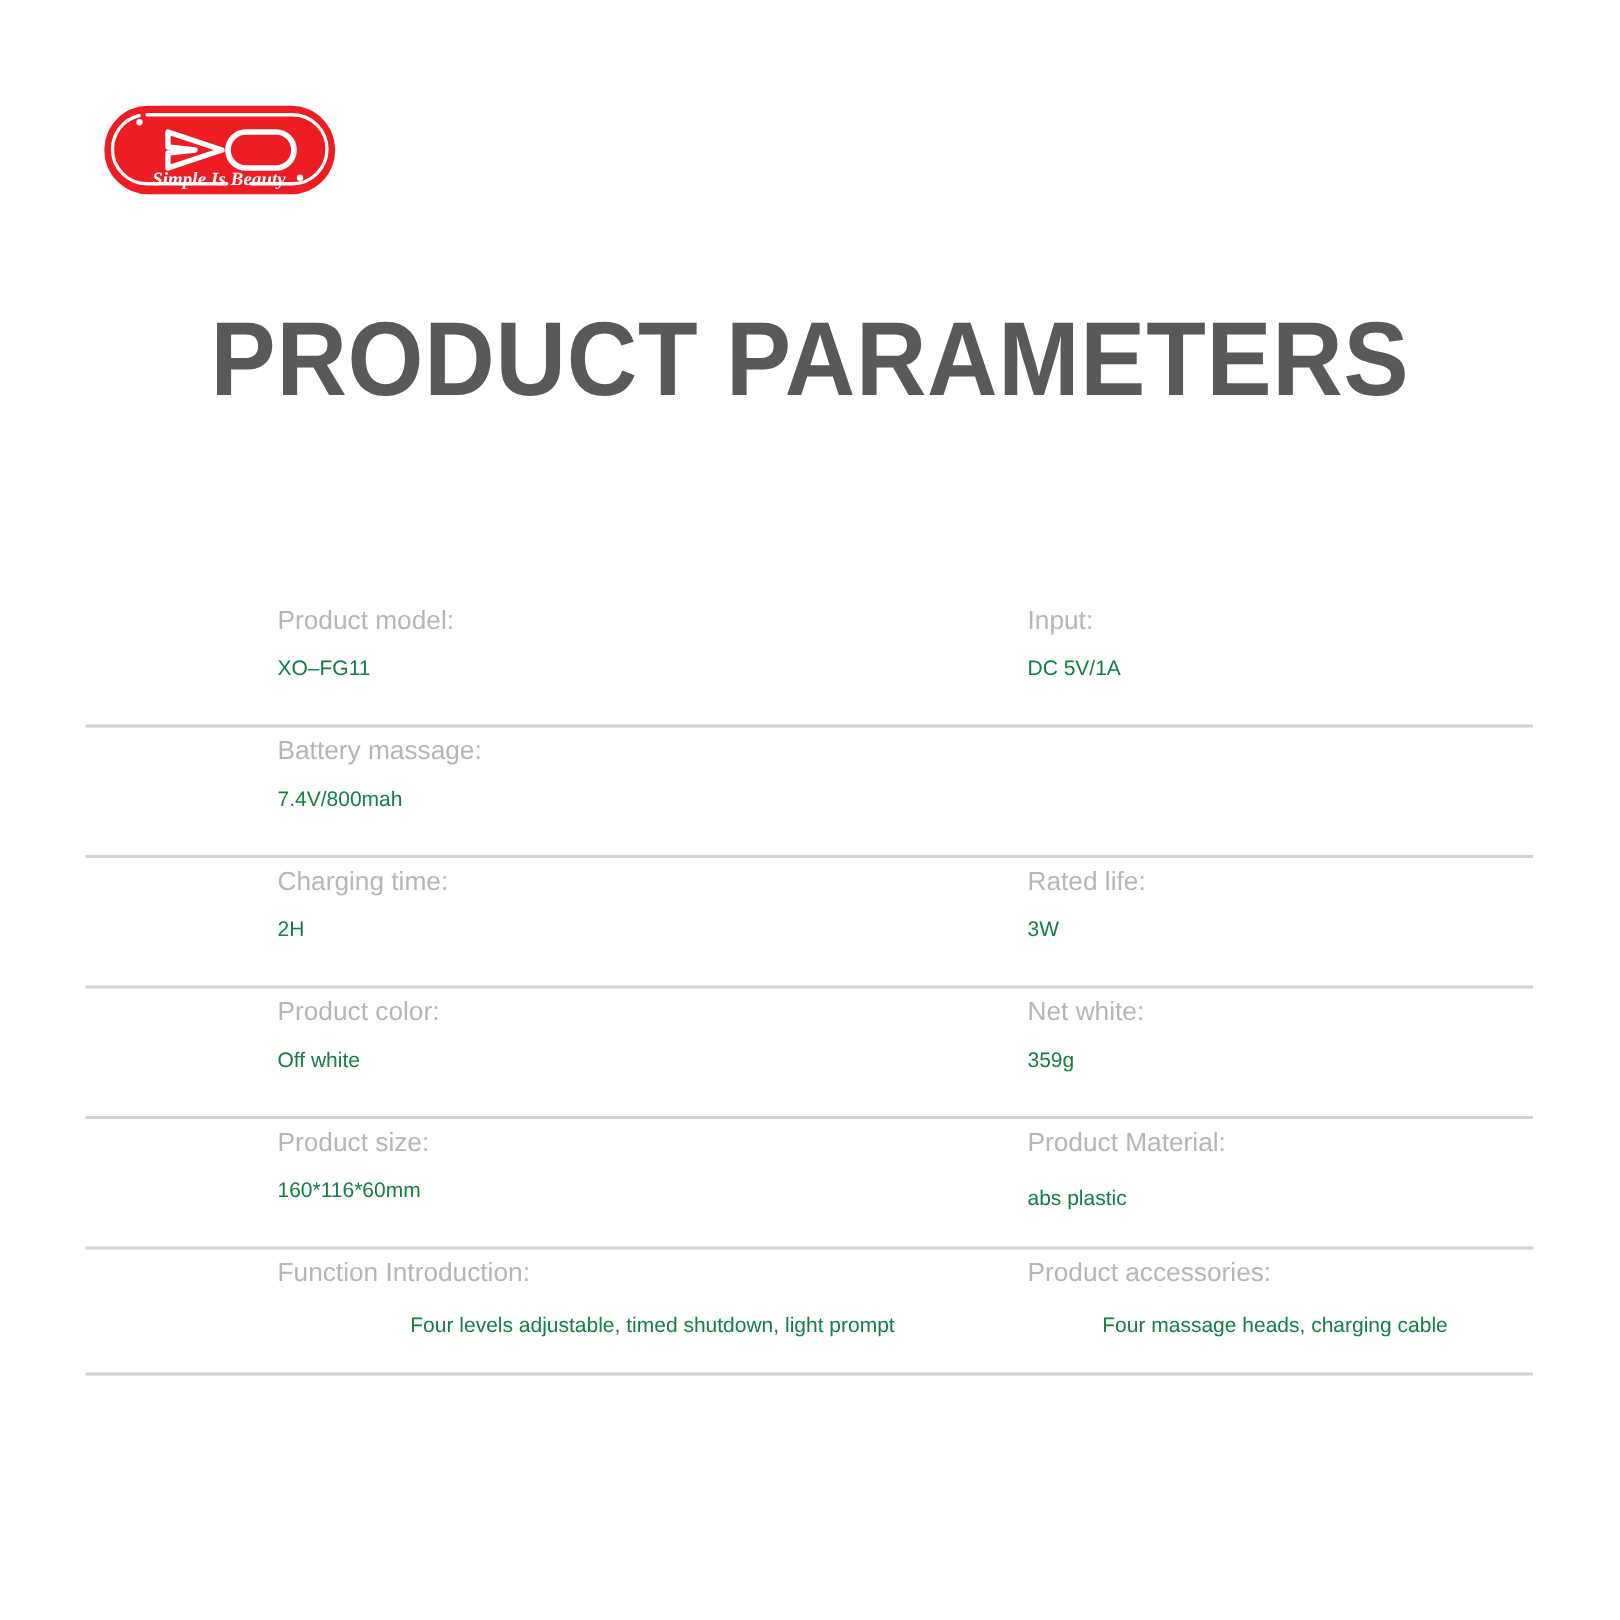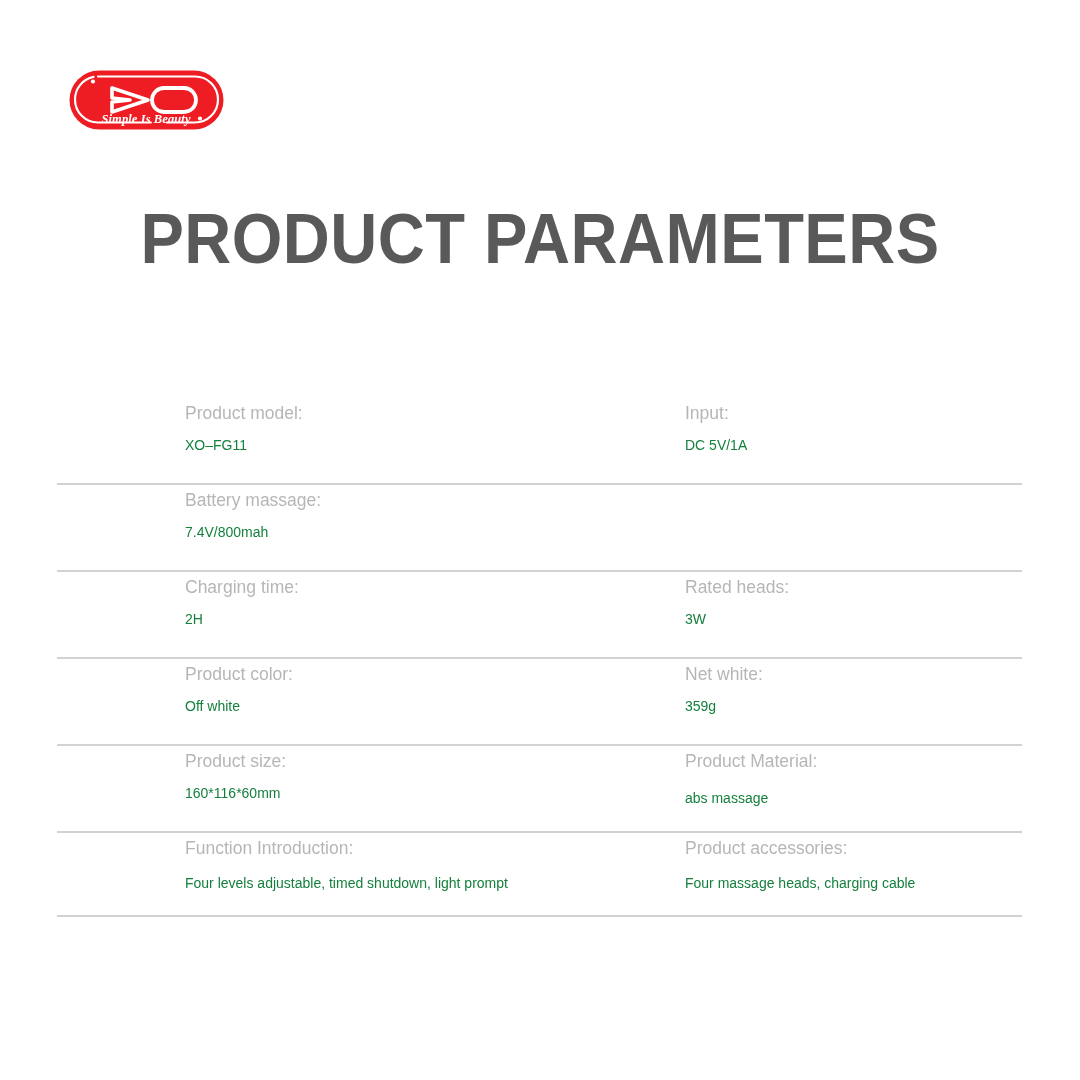--- a/index.html
+++ b/index.html
@@ -76,21 +76,21 @@
   }
   .spec-value {
     font-size: 14px;
     line-height: 18px;
     color: #15803d;
     font-weight: 400;
     white-space: nowrap;
     padding-top: 13px;
   }
   
-  .spec-row.last-row .spec-value { padding-top: 16px; }
+  .spec-row.last-row .spec-value { padding-top: 16px; text-align: center; }
   .spec-row.row-material .spec-cell.col-right .spec-value { padding-top: 18px; }
 </style>
 </head>
 <body>
 
 <div id="brand-logo">
   <svg width="157" height="62" viewBox="0 0 157 62" xmlns="http://www.w3.org/2000/svg">
 
     <rect x="1.5" y="1.5" width="154" height="59" rx="29.5" ry="29.5" fill="#ee1c23"></rect>
 
@@ -128,21 +128,21 @@
       <div class="spec-value">7.4V/800mah</div>
     </div>
   </div>
 
   <div class="spec-row row-charging">
     <div class="spec-cell col-left">
       <div class="spec-label">Charging time:</div>
       <div class="spec-value">2H</div>
     </div>
     <div class="spec-cell col-right">
-      <div class="spec-label">Rated heads:</div>
+      <div class="spec-label">Rated life:</div>
       <div class="spec-value">3W</div>
     </div>
   </div>
 
   <div class="spec-row row-color">
     <div class="spec-cell col-left">
       <div class="spec-label">Product color:</div>
       <div class="spec-value">Off white</div>
     </div>
     <div class="spec-cell col-right">
@@ -151,21 +151,21 @@
     </div>
   </div>
 
   <div class="spec-row row-material">
     <div class="spec-cell col-left">
       <div class="spec-label">Product size:</div>
       <div class="spec-value">160*116*60mm</div>
     </div>
     <div class="spec-cell col-right">
       <div class="spec-label">Product Material:</div>
-      <div class="spec-value">abs massage</div>
+      <div class="spec-value">abs plastic</div>
     </div>
   </div>
 
   <div class="spec-row last-row row-function">
     <div class="spec-cell col-left">
       <div class="spec-label">Function Introduction:</div>
       <div class="spec-value">Four levels adjustable, timed shutdown, light prompt</div>
     </div>
     <div class="spec-cell col-right">
       <div class="spec-label">Product accessories:</div>

